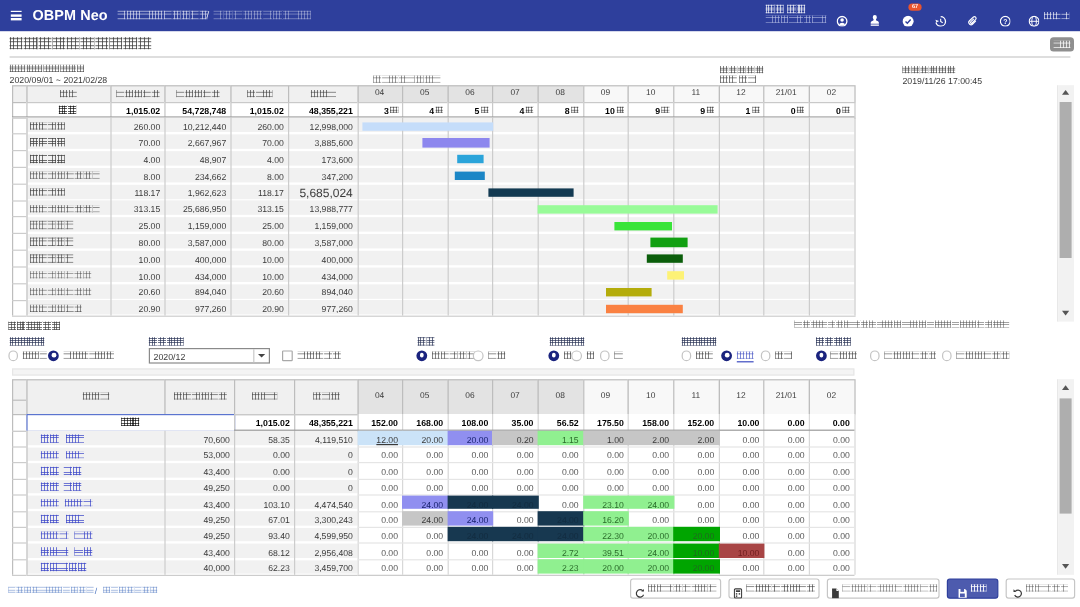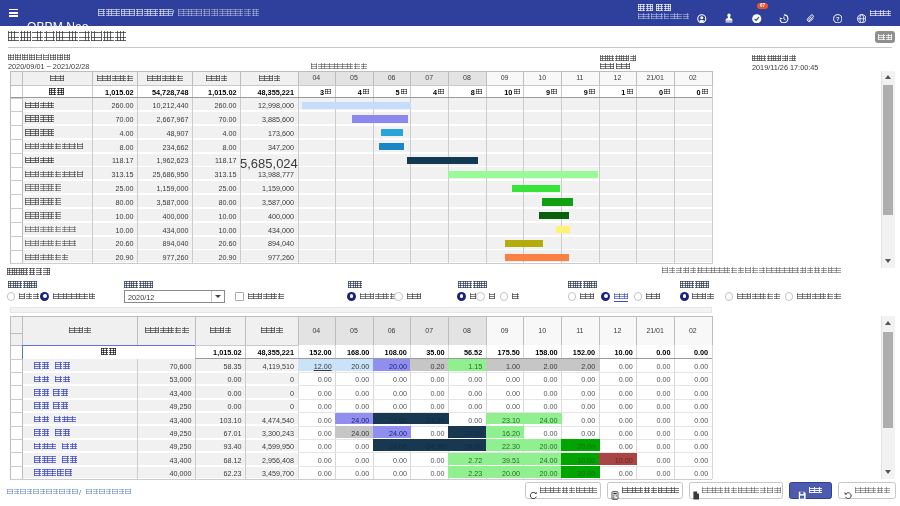--- a/index.html
+++ b/index.html
@@ -1,21 +1,21 @@
 <!DOCTYPE html>
 <html><head><meta charset="utf-8"><style>
 html,body{margin:0;padding:0;}
 body{width:900px;height:506px;position:relative;font-family:"Liberation Sans",sans-serif;background:#fff;overflow:hidden;}
 div,span{box-sizing:border-box;}
 </style></head><body>
 <div style="position:absolute;left:0.00px;top:0.00px;width:900.00px;height:26.00px;background:#2e3f9c;"></div>
 <div style="position:absolute;left:9.00px;top:9.00px;width:9.00px;height:1.40px;background:#fff;"></div>
 <div style="position:absolute;left:9.00px;top:12.20px;width:9.00px;height:1.40px;background:#fff;"></div>
 <div style="position:absolute;left:9.00px;top:15.40px;width:9.00px;height:1.40px;background:#fff;"></div>
-<div style="position:absolute;left:27.00px;top:6.00px;width:120.00px;height:16.00px;color:#fff;font-size:12px;font-weight:normal;letter-spacing:.1px;margin-top:14px;">OBPM&nbsp;Neo</div>
+<div style="position:absolute;left:27.00px;top:6.00px;width:120.00px;height:16.00px;color:#fff;font-size:12px;font-weight:bold;letter-spacing:.1px;">OBPM&nbsp;Neo</div>
 <span style="position:absolute;left:98.00px;top:9.20px;display:inline-block;width:75.40px;height:6.65px;background-image:repeating-linear-gradient(90deg,transparent 0 7.00px,#2e3f9c 7.00px 7.60px),repeating-linear-gradient(0deg,rgba(232,234,246,0.63) 0 0.62px,transparent 0.62px 2.00px),repeating-linear-gradient(90deg,rgba(232,234,246,0.63) 0 0.62px,transparent 0.62px 2.60px);"></span>
 <div style="position:absolute;left:172.00px;top:7.50px;width:10.00px;height:10.00px;color:#e8eaf6;font-size:8px;">/</div>
 <span style="position:absolute;left:178.00px;top:9.00px;display:inline-block;width:81.47px;height:7.22px;background-image:repeating-linear-gradient(90deg,transparent 0 7.60px,#2e3f9c 7.60px 8.21px),repeating-linear-gradient(0deg,rgba(232,234,246,0.38) 0 0.62px,transparent 0.62px 2.00px),repeating-linear-gradient(90deg,rgba(232,234,246,0.38) 0 0.62px,transparent 0.62px 2.60px);"></span>
 <span style="position:absolute;left:638.00px;top:3.80px;display:inline-block;width:15.40px;height:7.03px;background-image:repeating-linear-gradient(90deg,transparent 0 7.40px,#2e3f9c 7.40px 8.00px),repeating-linear-gradient(0deg,rgba(255,255,255,0.67) 0 0.80px,transparent 0.80px 1.95px),repeating-linear-gradient(90deg,rgba(255,255,255,0.67) 0 0.85px,transparent 0.85px 2.35px);"></span>
 <span style="position:absolute;left:656.00px;top:3.80px;display:inline-block;width:15.40px;height:7.03px;background-image:repeating-linear-gradient(90deg,transparent 0 7.40px,#2e3f9c 7.40px 8.00px),repeating-linear-gradient(0deg,rgba(255,255,255,0.67) 0 0.80px,transparent 0.80px 1.95px),repeating-linear-gradient(90deg,rgba(255,255,255,0.67) 0 0.85px,transparent 0.85px 2.35px);"></span>
 <span style="position:absolute;left:638.00px;top:13.00px;display:inline-block;width:50.60px;height:5.51px;background-image:repeating-linear-gradient(90deg,transparent 0 5.80px,#2e3f9c 5.80px 6.40px),repeating-linear-gradient(0deg,rgba(205,211,240,0.51) 0 0.62px,transparent 0.62px 2.00px),repeating-linear-gradient(90deg,rgba(205,211,240,0.51) 0 0.62px,transparent 0.62px 2.60px);"></span>
 <div style="position:absolute;left:697.00px;top:9.00px;width:9.50px;height:9.50px;"><svg width="9.5" height="9.5" viewBox="0 0 9.5 9.5">
       <circle cx="4.75" cy="4.75" r="4" stroke="#fff" stroke-width="1.1" fill="none"></circle>
       <circle cx="4.75" cy="3.7" r="1.5" fill="#fff"></circle>
       <path d="M2.2 7.3 a2.8 2.3 0 0 1 5.1 0 a4 4 0 0 1 -5.1 0Z" fill="#fff"></path>
@@ -197,21 +197,21 @@
 <div style="position:absolute;left:240.00px;top:128.76px;width:54.00px;height:8.00px;font-size:7.2px;color:#3a3a3a;text-align:right;">173,600</div>
 <span style="position:absolute;left:24.50px;top:142.99px;display:inline-block;width:58.60px;height:6.46px;background-image:repeating-linear-gradient(90deg,transparent 0 6.80px,#f1f1f1 6.80px 7.40px),repeating-linear-gradient(0deg,rgba(58,58,58,0.59) 0 0.62px,transparent 0.62px 2.00px),repeating-linear-gradient(90deg,rgba(58,58,58,0.59) 0 0.62px,transparent 0.62px 2.60px);"></span>
 <div style="position:absolute;left:92.00px;top:142.59px;width:41.50px;height:8.00px;font-size:7.2px;color:#3a3a3a;text-align:right;">8.00</div>
 <div style="position:absolute;left:137.00px;top:142.59px;width:51.50px;height:8.00px;font-size:7.2px;color:#3a3a3a;text-align:right;">234,662</div>
 <div style="position:absolute;left:192.00px;top:142.59px;width:44.50px;height:8.00px;font-size:7.2px;color:#3a3a3a;text-align:right;">8.00</div>
 <div style="position:absolute;left:240.00px;top:142.59px;width:54.00px;height:8.00px;font-size:7.2px;color:#3a3a3a;text-align:right;">347,200</div>
 <span style="position:absolute;left:24.50px;top:156.82px;display:inline-block;width:29.00px;height:6.46px;background-image:repeating-linear-gradient(90deg,transparent 0 6.80px,#f1f1f1 6.80px 7.40px),repeating-linear-gradient(0deg,rgba(58,58,58,0.70) 0 0.62px,transparent 0.62px 2.00px),repeating-linear-gradient(90deg,rgba(58,58,58,0.70) 0 0.62px,transparent 0.62px 2.60px);"></span>
 <div style="position:absolute;left:92.00px;top:156.42px;width:41.50px;height:8.00px;font-size:7.2px;color:#3a3a3a;text-align:right;">118.17</div>
 <div style="position:absolute;left:137.00px;top:156.42px;width:51.50px;height:8.00px;font-size:7.2px;color:#3a3a3a;text-align:right;">1,962,623</div>
 <div style="position:absolute;left:192.00px;top:156.42px;width:44.50px;height:8.00px;font-size:7.2px;color:#3a3a3a;text-align:right;">118.17</div>
-<div style="position:absolute;left:240.00px;top:156.42px;width:54.00px;height:8.00px;font-size:13px;color:#3a3a3a;text-align:right;">5,685,024</div>
+<div style="position:absolute;left:240.00px;top:156.42px;width:54.00px;height:8.00px;font-size:10px;color:#3a3a3a;text-align:right;">5,685,024</div>
 <span style="position:absolute;left:24.50px;top:170.65px;display:inline-block;width:58.60px;height:6.46px;background-image:repeating-linear-gradient(90deg,transparent 0 6.80px,#f1f1f1 6.80px 7.40px),repeating-linear-gradient(0deg,rgba(58,58,58,0.59) 0 0.62px,transparent 0.62px 2.00px),repeating-linear-gradient(90deg,rgba(58,58,58,0.59) 0 0.62px,transparent 0.62px 2.60px);"></span>
 <div style="position:absolute;left:92.00px;top:170.25px;width:41.50px;height:8.00px;font-size:7.2px;color:#3a3a3a;text-align:right;">313.15</div>
 <div style="position:absolute;left:137.00px;top:170.25px;width:51.50px;height:8.00px;font-size:7.2px;color:#3a3a3a;text-align:right;">25,686,950</div>
 <div style="position:absolute;left:192.00px;top:170.25px;width:44.50px;height:8.00px;font-size:7.2px;color:#3a3a3a;text-align:right;">313.15</div>
 <div style="position:absolute;left:240.00px;top:170.25px;width:54.00px;height:8.00px;font-size:7.2px;color:#3a3a3a;text-align:right;">13,988,777</div>
 <span style="position:absolute;left:24.50px;top:184.48px;display:inline-block;width:36.40px;height:6.46px;background-image:repeating-linear-gradient(90deg,transparent 0 6.80px,#f1f1f1 6.80px 7.40px),repeating-linear-gradient(0deg,rgba(58,58,58,0.53) 0 0.62px,transparent 0.62px 2.00px),repeating-linear-gradient(90deg,rgba(58,58,58,0.53) 0 0.62px,transparent 0.62px 2.60px);"></span>
 <div style="position:absolute;left:92.00px;top:184.08px;width:41.50px;height:8.00px;font-size:7.2px;color:#3a3a3a;text-align:right;">25.00</div>
 <div style="position:absolute;left:137.00px;top:184.08px;width:51.50px;height:8.00px;font-size:7.2px;color:#3a3a3a;text-align:right;">1,159,000</div>
 <div style="position:absolute;left:192.00px;top:184.08px;width:44.50px;height:8.00px;font-size:7.2px;color:#3a3a3a;text-align:right;">25.00</div>
 <div style="position:absolute;left:240.00px;top:184.08px;width:54.00px;height:8.00px;font-size:7.2px;color:#3a3a3a;text-align:right;">1,159,000</div>

